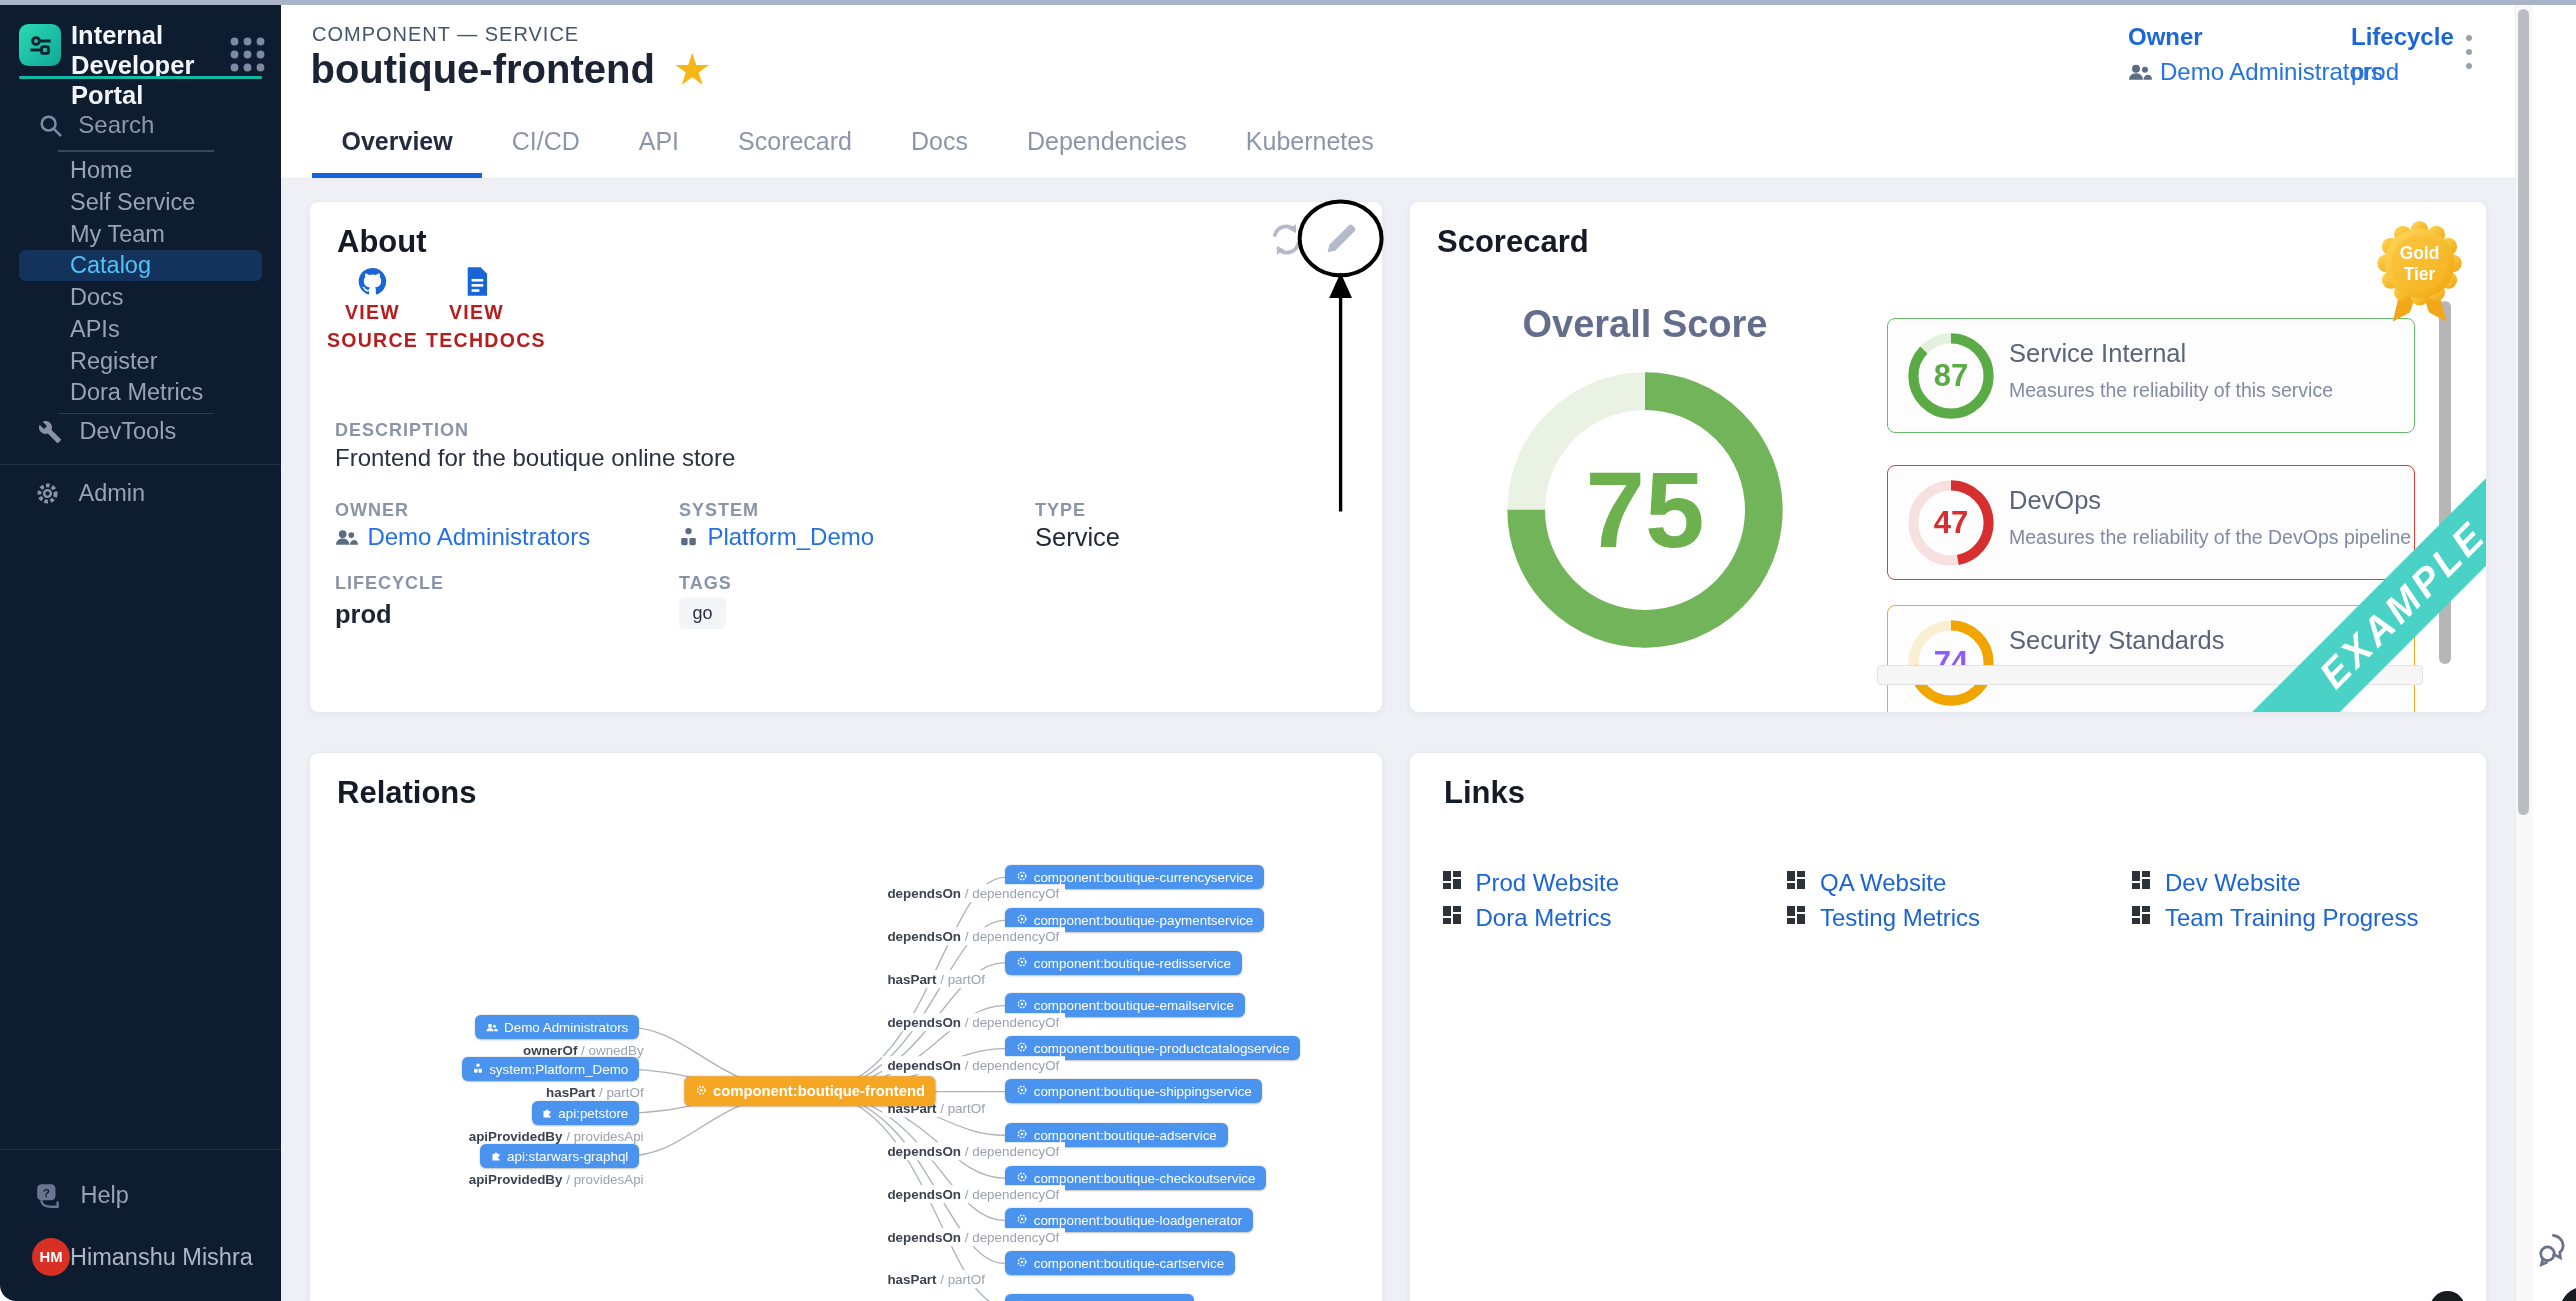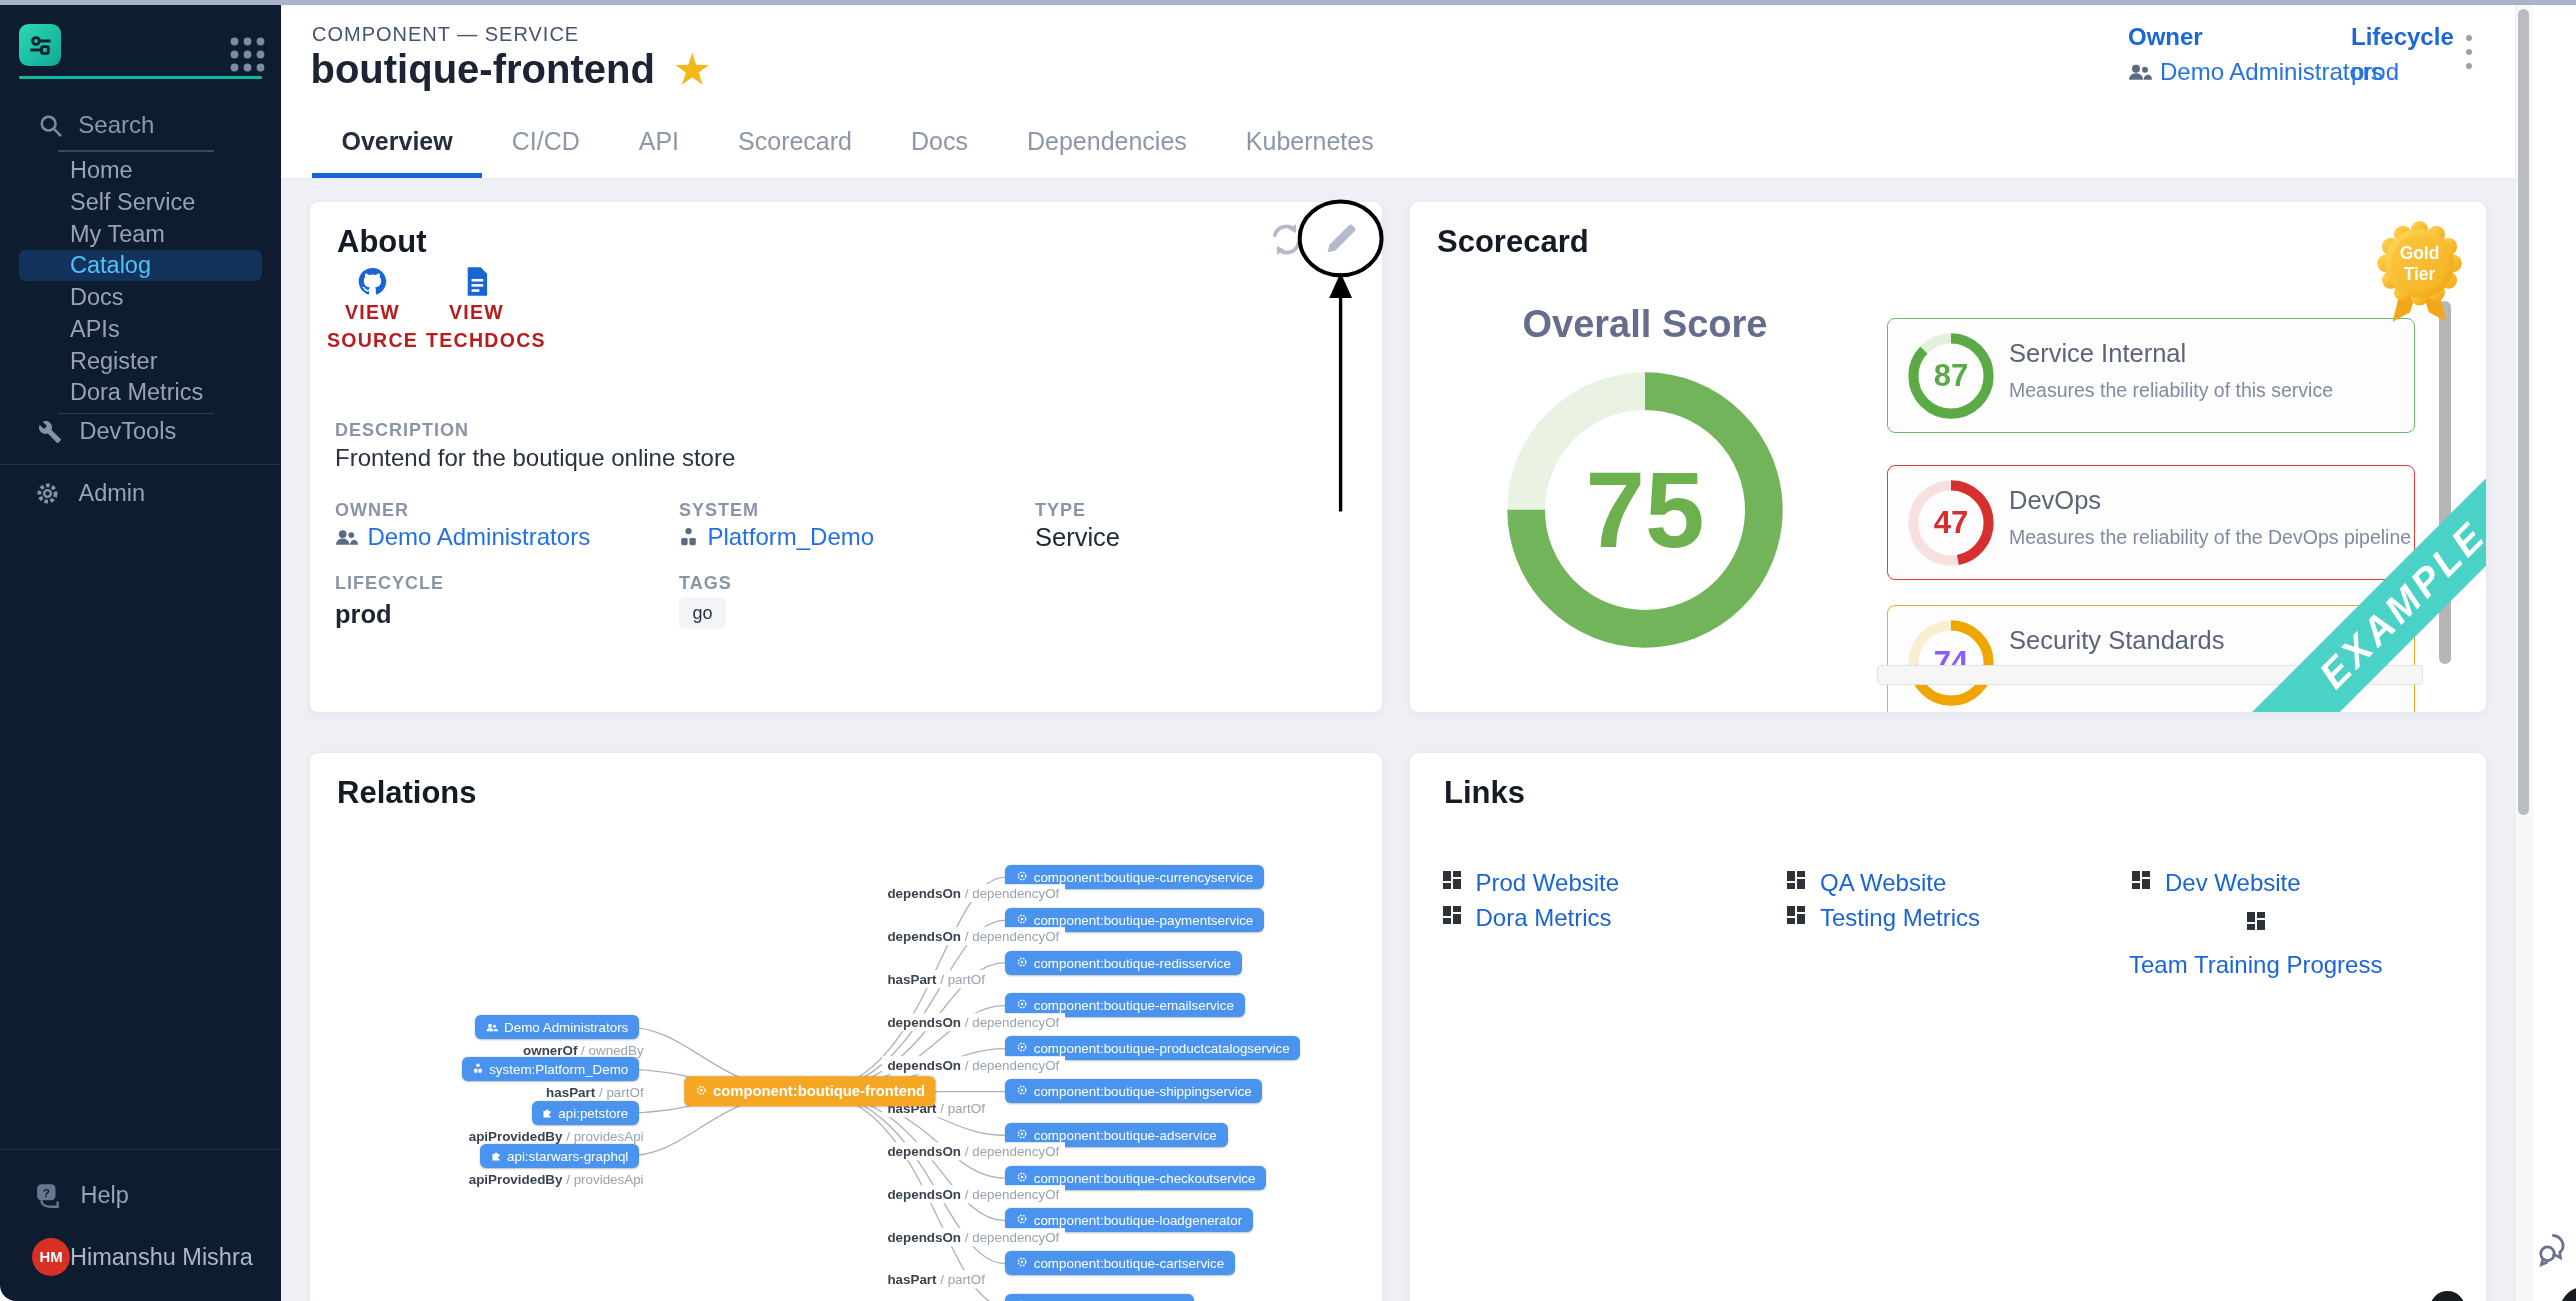--- a/index.html
+++ b/index.html
@@ -94,20 +94,21 @@
 
   <div class="abs sidebar">
     <div class="abs logo">
       <svg width="27" height="27" viewBox="0 0 24 24">
         <circle cx="8" cy="8" r="3" fill="none" stroke="#0b2230" stroke-width="2.6"></circle>
         <line x1="11" y1="8" x2="21" y2="8" stroke="#0b2230" stroke-width="2.6"></line>
         <rect x="13" y="13" width="6" height="6" rx="1.5" fill="none" stroke="#0b2230" stroke-width="2.6"></rect>
         <line x1="3" y1="16" x2="13" y2="16" stroke="#0b2230" stroke-width="2.6"></line>
       </svg>
     </div>
+    <div class="abs brand">Internal Developer Portal</div>
     <div class="abs appsgrid">
       <svg width="39" height="39" viewBox="0 0 30 30">
         <g fill="#7e89a2">
           <circle cx="5" cy="5" r="3"></circle>
             <circle cx="15" cy="5" r="3"></circle>
             <circle cx="25" cy="5" r="3"></circle>
           <circle cx="5" cy="15" r="3"></circle>
             <circle cx="15" cy="15" r="3"></circle>
             <circle cx="25" cy="15" r="3"></circle>
           <circle cx="5" cy="25" r="3"></circle>
@@ -482,21 +483,21 @@
                 <path fill="#2d3238" d="M3 13h8V3H3zM3 21h8v-6H3zM13 21h8V11h-8zM13 3v6h8V3z"></path>
               </svg></span>
             <span>Dora Metrics</span>
           </div>
           <div class="linkitem" style="left: 374px; top: 150px;">
             <span><svg width="24" height="24" viewBox="0 0 24 24">
                 <path fill="#2d3238" d="M3 13h8V3H3zM3 21h8v-6H3zM13 21h8V11h-8zM13 3v6h8V3z"></path>
               </svg></span>
             <span>Testing Metrics</span>
           </div>
-          <div class="linkitem" style="left: 719px; top: 156px; flex-direction: column;">
+          <div class="linkitem" style="left: 719px; top: 150px;">
             <span><svg width="24" height="24" viewBox="0 0 24 24">
                 <path fill="#2d3238" d="M3 13h8V3H3zM3 21h8v-6H3zM13 21h8V11h-8zM13 3v6h8V3z"></path>
               </svg></span>
             <span>Team Training Progress</span>
           </div>
         </div>
     </div>
   </div>
 
   <svg class="abs" style="left:1276px;top:188px;z-index:50;" width="148" height="349" viewBox="0 0 220 520">

